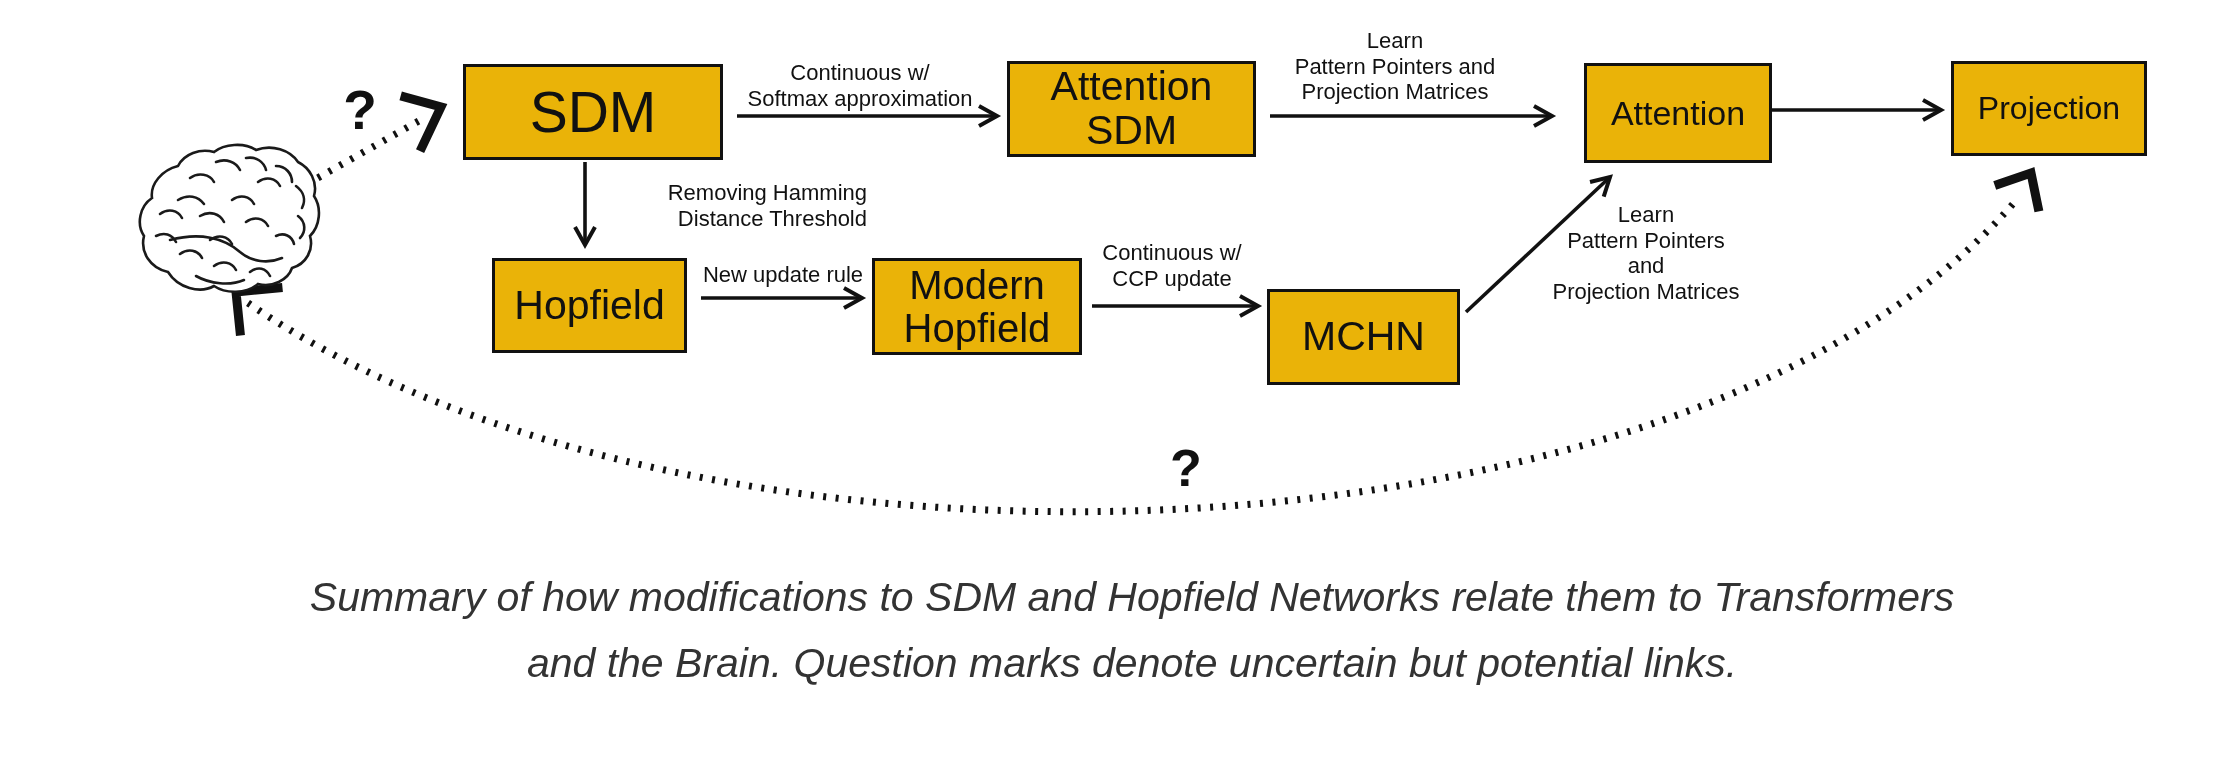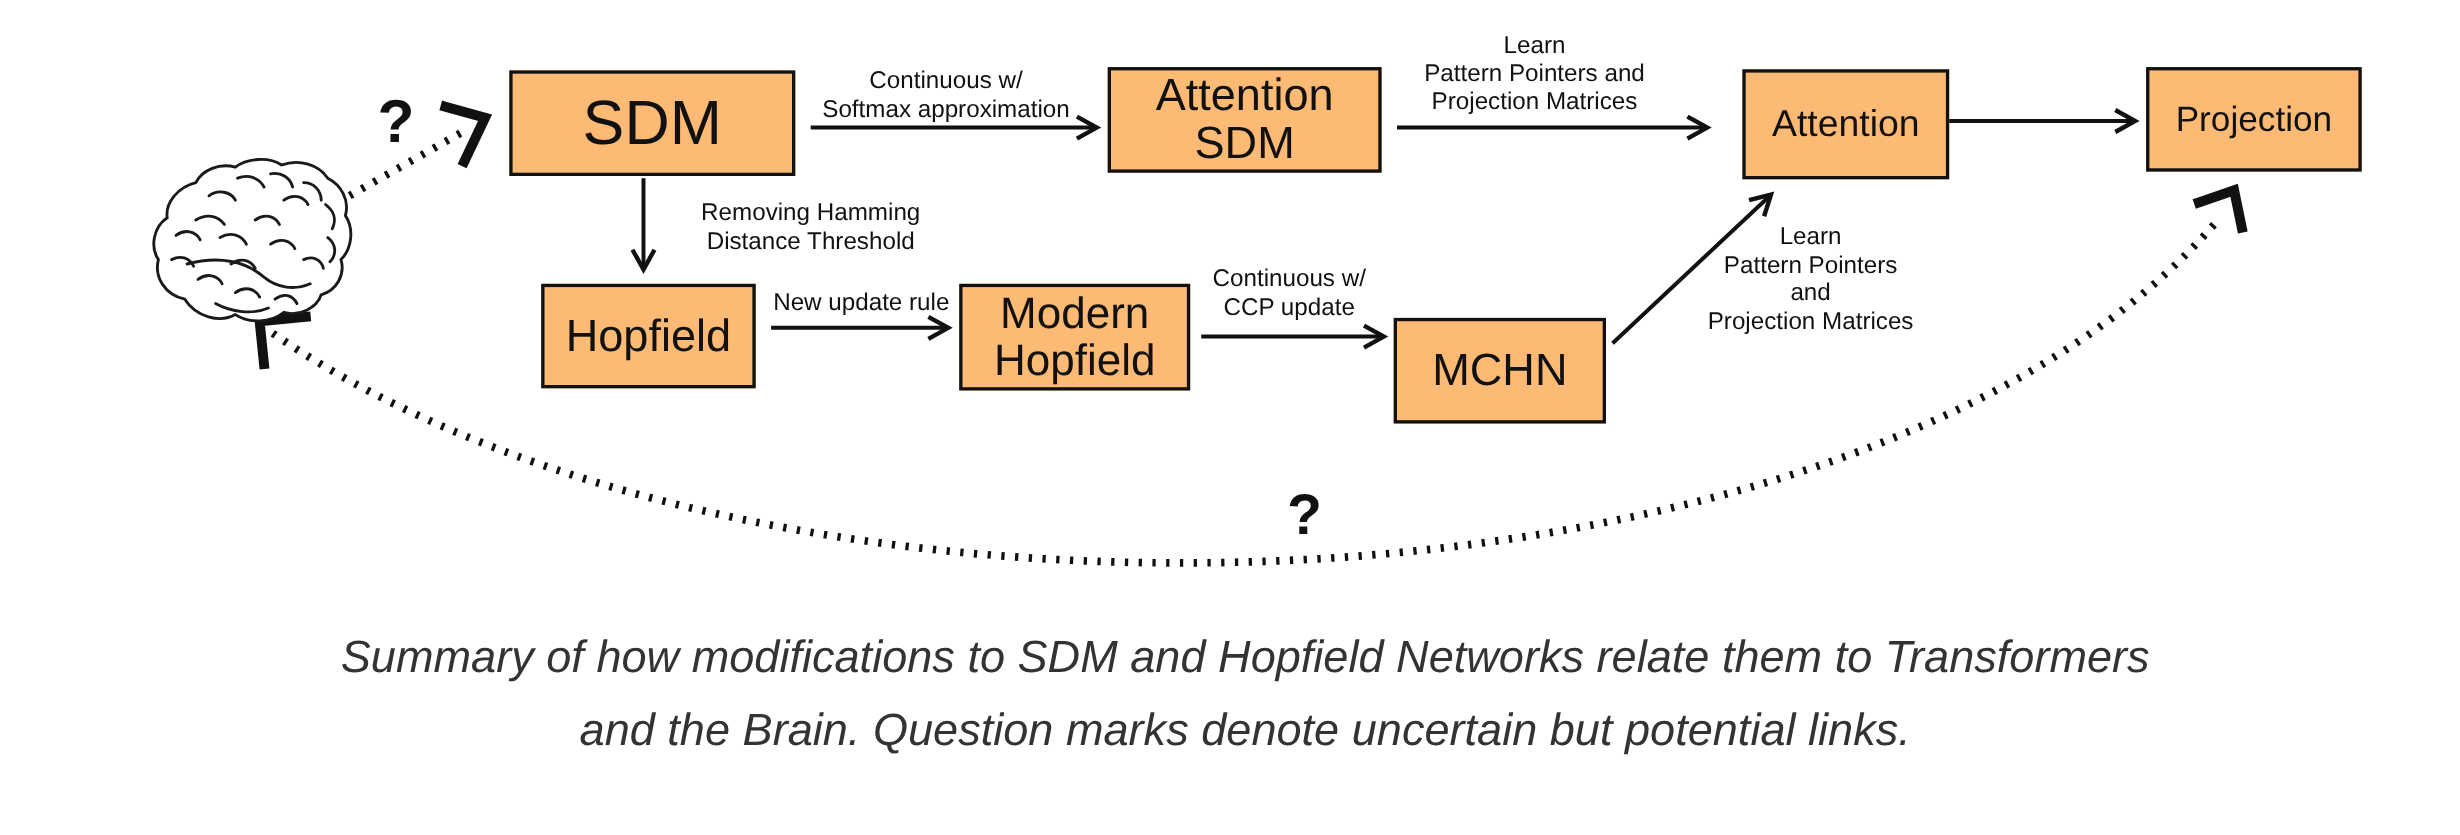--- a/index.html
+++ b/index.html
@@ -1,35 +1,35 @@
 <!DOCTYPE html>
 <html><head>
 <meta charset="utf-8">
 <style>
   html,body{margin:0;padding:0;background:#fff;}
   body{width:2236px;height:759px;overflow:hidden;
        font-family:"Liberation Sans","DejaVu Sans",sans-serif;color:#111;}
   .stage{position:relative;width:2236px;height:759px;background:#fff;}
   .layer{position:absolute;left:0;top:0;width:2236px;height:759px;}
   .node{position:absolute;display:flex;align-items:center;justify-content:center;
-        border:3px solid #111;background:#fdba74;text-align:center;
+        border:3px solid #111;background:#eab308;text-align:center;
         white-space:pre-line;line-height:1.07;box-sizing:border-box;}
   .n-sdm{left:463px;top:64px;width:260px;height:96px;font-size:57px;}
   .n-csdm{left:1007px;top:61px;width:249px;height:96px;font-size:41px;}
   .n-attn{left:1562px;top:63px;width:188px;height:100px;font-size:34px;margin-left:22px;}
   .n-trans{left:1951px;top:61px;width:196px;height:95px;font-size:32px;}
   .n-hop{left:492px;top:258px;width:195px;height:95px;font-size:41px;}
   .n-mhop{left:872px;top:258px;width:210px;height:97px;font-size:40px;}
   .n-mchn{left:1267px;top:259px;width:193px;height:96px;font-size:41px;margin-top:30px;}
   .elabel{position:absolute;font-size:22px;line-height:1.17;text-align:center;
           white-space:pre-line;color:#111;}
   .e1{left:715px;top:60px;width:290px;}
   .e2{left:1255px;top:28px;width:280px;}
   .e3{left:1712px;top:4px;width:280px;}
-  .e4{left:607px;top:180px;width:260px;text-align:center;}
+  .e4{left:607px;top:180px;width:260px;text-align:right;}
   .e5{left:663px;top:262px;width:240px;}
   .e6{left:1052px;top:240px;width:240px;}
   .e7{left:1506px;top:202px;width:280px;}
   .qmark{position:absolute;font-weight:bold;color:#111;text-align:center;}
   .q1{left:330px;top:78px;width:60px;font-size:55px;}
   .q2{left:1156px;top:438px;width:60px;font-size:52px;}
   .caption{position:absolute;left:0;top:564px;width:2236px;text-align:center;
            font-style:italic;font-size:41px;line-height:1.62;color:#333;
            white-space:pre-line;padding-left:14px;}
 </style>

